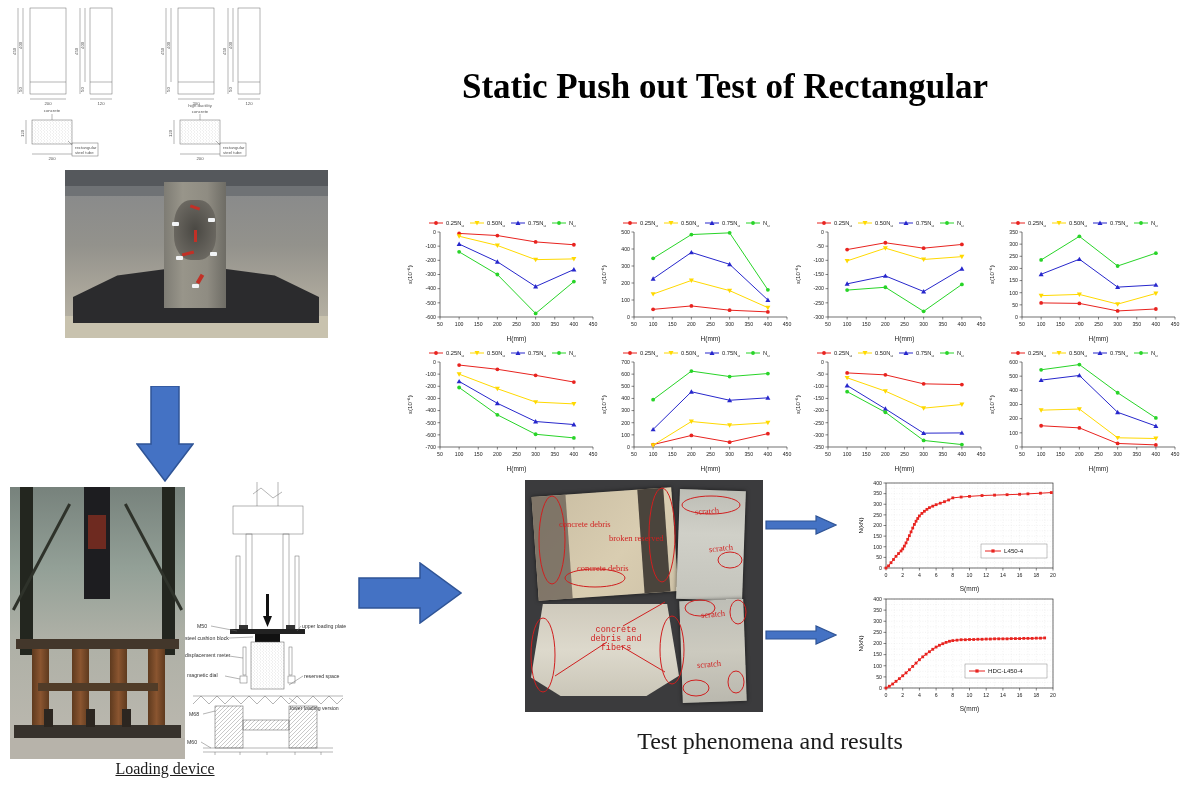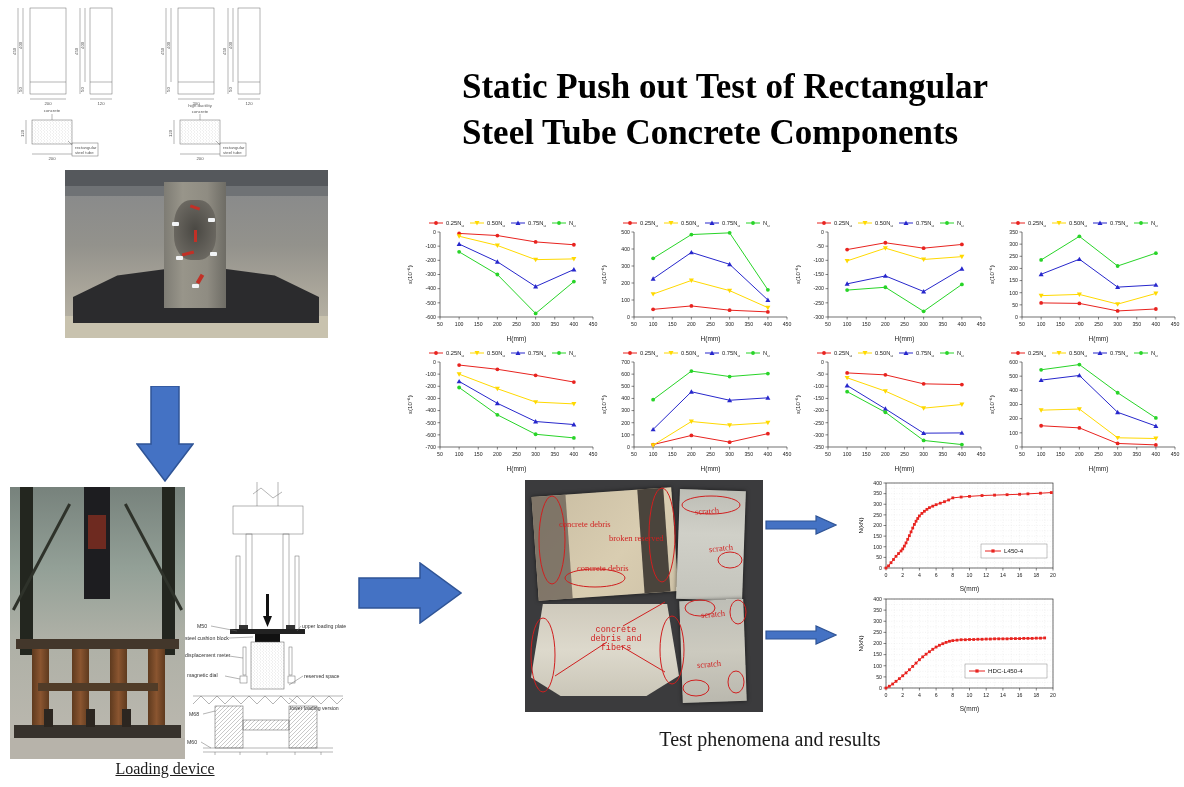--- a/index.html
+++ b/index.html
@@ -252,21 +252,20 @@
   </svg>
 
   <div class="abs cap" style="left:55px;top:760px;width:220px;font-size:16px;text-decoration:underline;">Loading device</div>
 
   <svg class="abs" style="left:358px;top:562px;" width="104" height="62" viewBox="0 0 104 62">
     <polygon points="1,16 62,16 62,1 103,31 62,61 62,46 1,46" fill="#4472c4" stroke="#2f5496" stroke-width="1.5"></polygon>
   </svg>
 
   <div class="abs title" style="left:462px;top:64px;width:690px;">
     <div>Static Push out Test of Rectangular</div>
-    <div>Steel Tube Concrete Components</div>
   </div>
 
   <div class="chart-box" style="left:405px;top:215px;"><svg viewBox="0 0 194 130" width="194" height="130">
         <line x1="35" y1="17" x2="35" y2="102" stroke="#333" stroke-width="0.7"></line>
         <line x1="35" y1="102" x2="188" y2="102" stroke="#333" stroke-width="0.7"></line>
         <line x1="35" y1="102" x2="32.5" y2="102" stroke="#333" stroke-width="0.6"></line>
         <text x="31" y="103.8" text-anchor="end" font-size="5.2" fill="#222">-600</text>
         <line x1="35" y1="87.83333333333333" x2="32.5" y2="87.83333333333333" stroke="#333" stroke-width="0.6"></line>
         <text x="31" y="89.63333333333333" text-anchor="end" font-size="5.2" fill="#222">-500</text>
         <line x1="35" y1="73.66666666666667" x2="32.5" y2="73.66666666666667" stroke="#333" stroke-width="0.6"></line>
@@ -1122,15 +1121,15 @@
         <rect x="174.725" y="43.9825" width="2.8" height="2.8" fill="#e8231f"></rect>
         <rect x="178.9" y="43.76" width="2.8" height="2.8" fill="#e8231f"></rect>
         <rect x="183.075" y="43.76" width="2.8" height="2.8" fill="#e8231f"></rect>
         <rect x="187.25" y="43.5375" width="2.8" height="2.8" fill="#e8231f"></rect>
         <rect x="109" y="71" width="82" height="14" fill="#fff" stroke="#888" stroke-width="0.5"></rect>
         <line x1="113" y1="78" x2="129" y2="78" stroke="#e8231f" stroke-width="1"></line>
         <rect x="119.4" y="76.4" width="3.2" height="3.2" fill="#e8231f"></rect>
         <text x="132" y="80.2" font-size="6.2" fill="#222">HDC-L450-4</text>
       </svg></div>
 
-  <div class="abs cap" style="left:595px;top:728px;width:350px;font-size:20px;">Test phenomena and results</div>
+  <div class="abs cap" style="left:595px;top:728px;width:350px;font-size:24px;">Test phenomena and results</div>
 
 </div>
 
 </body></html>

